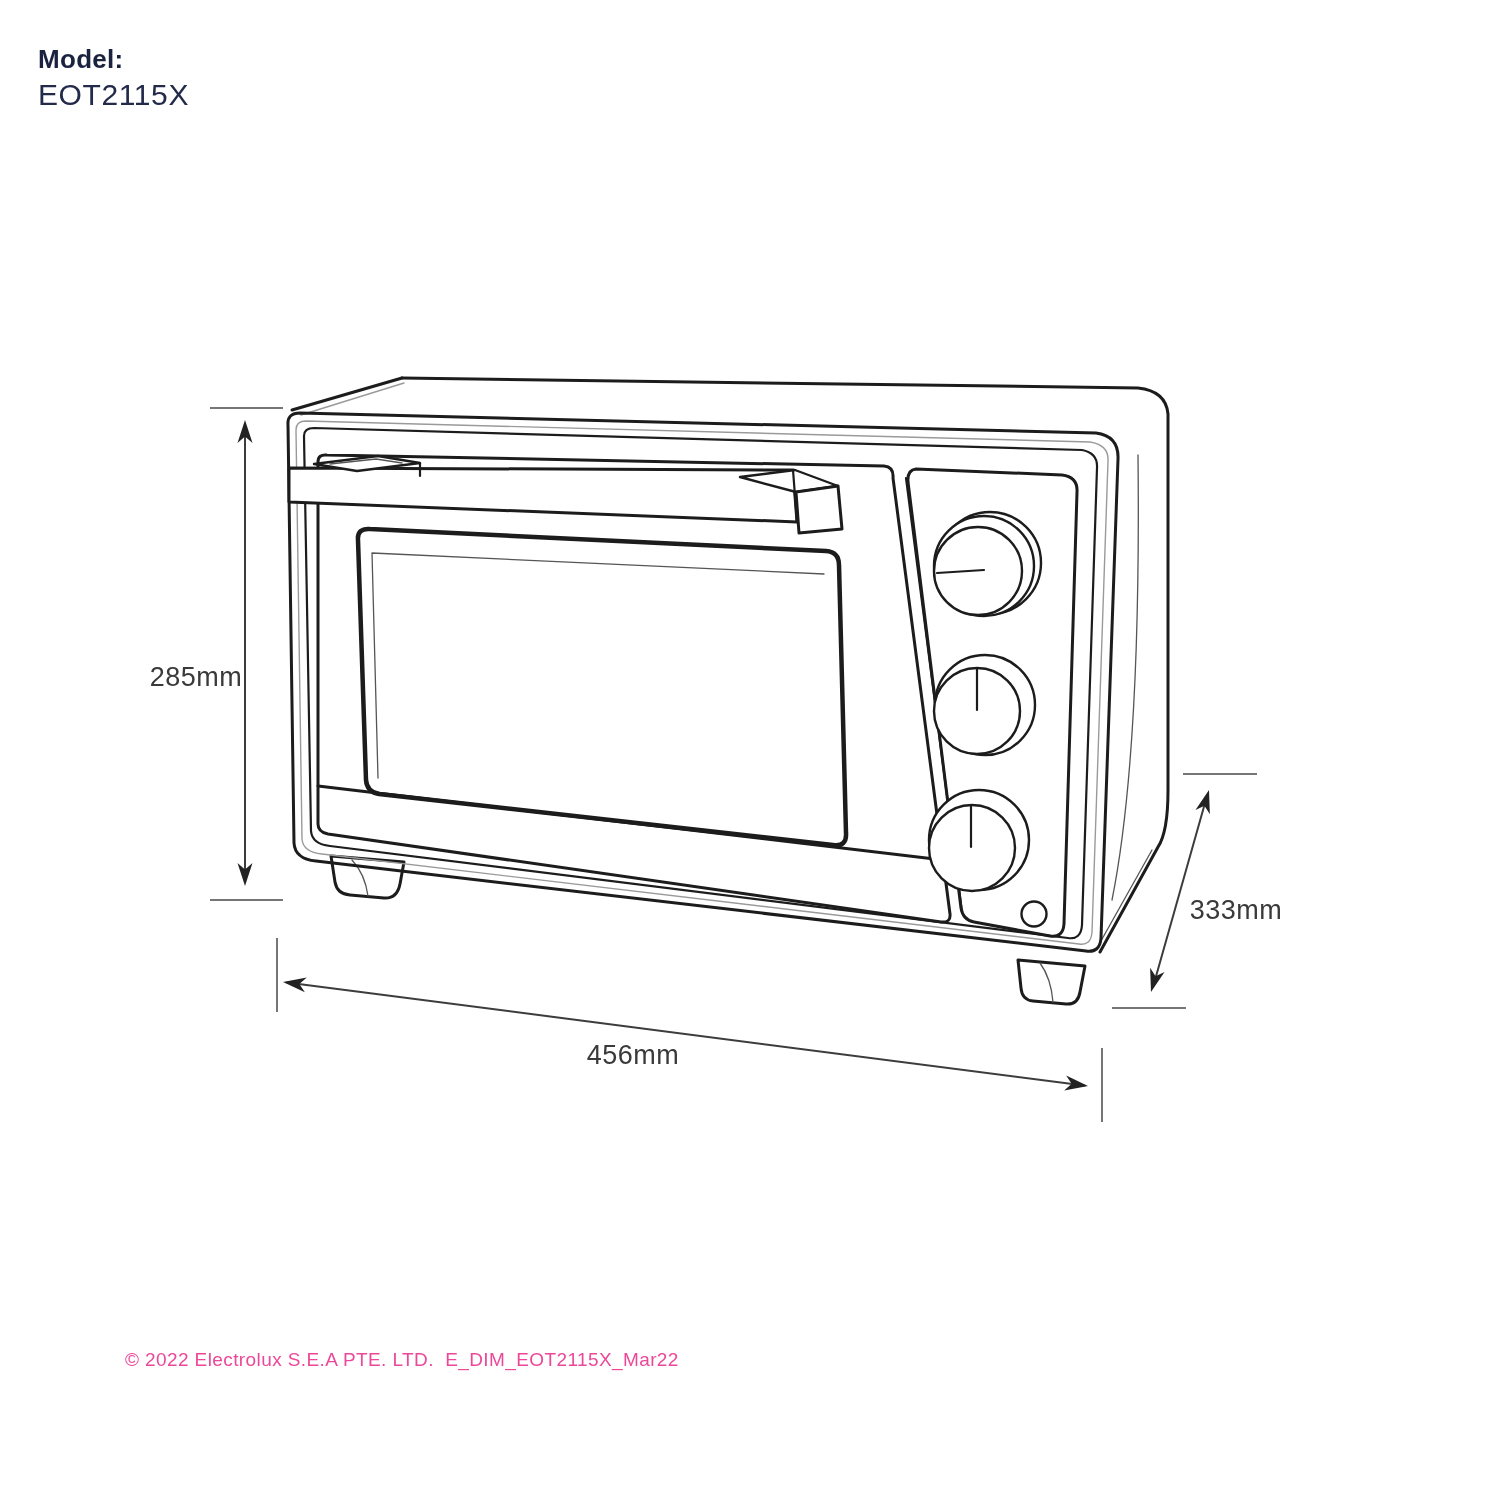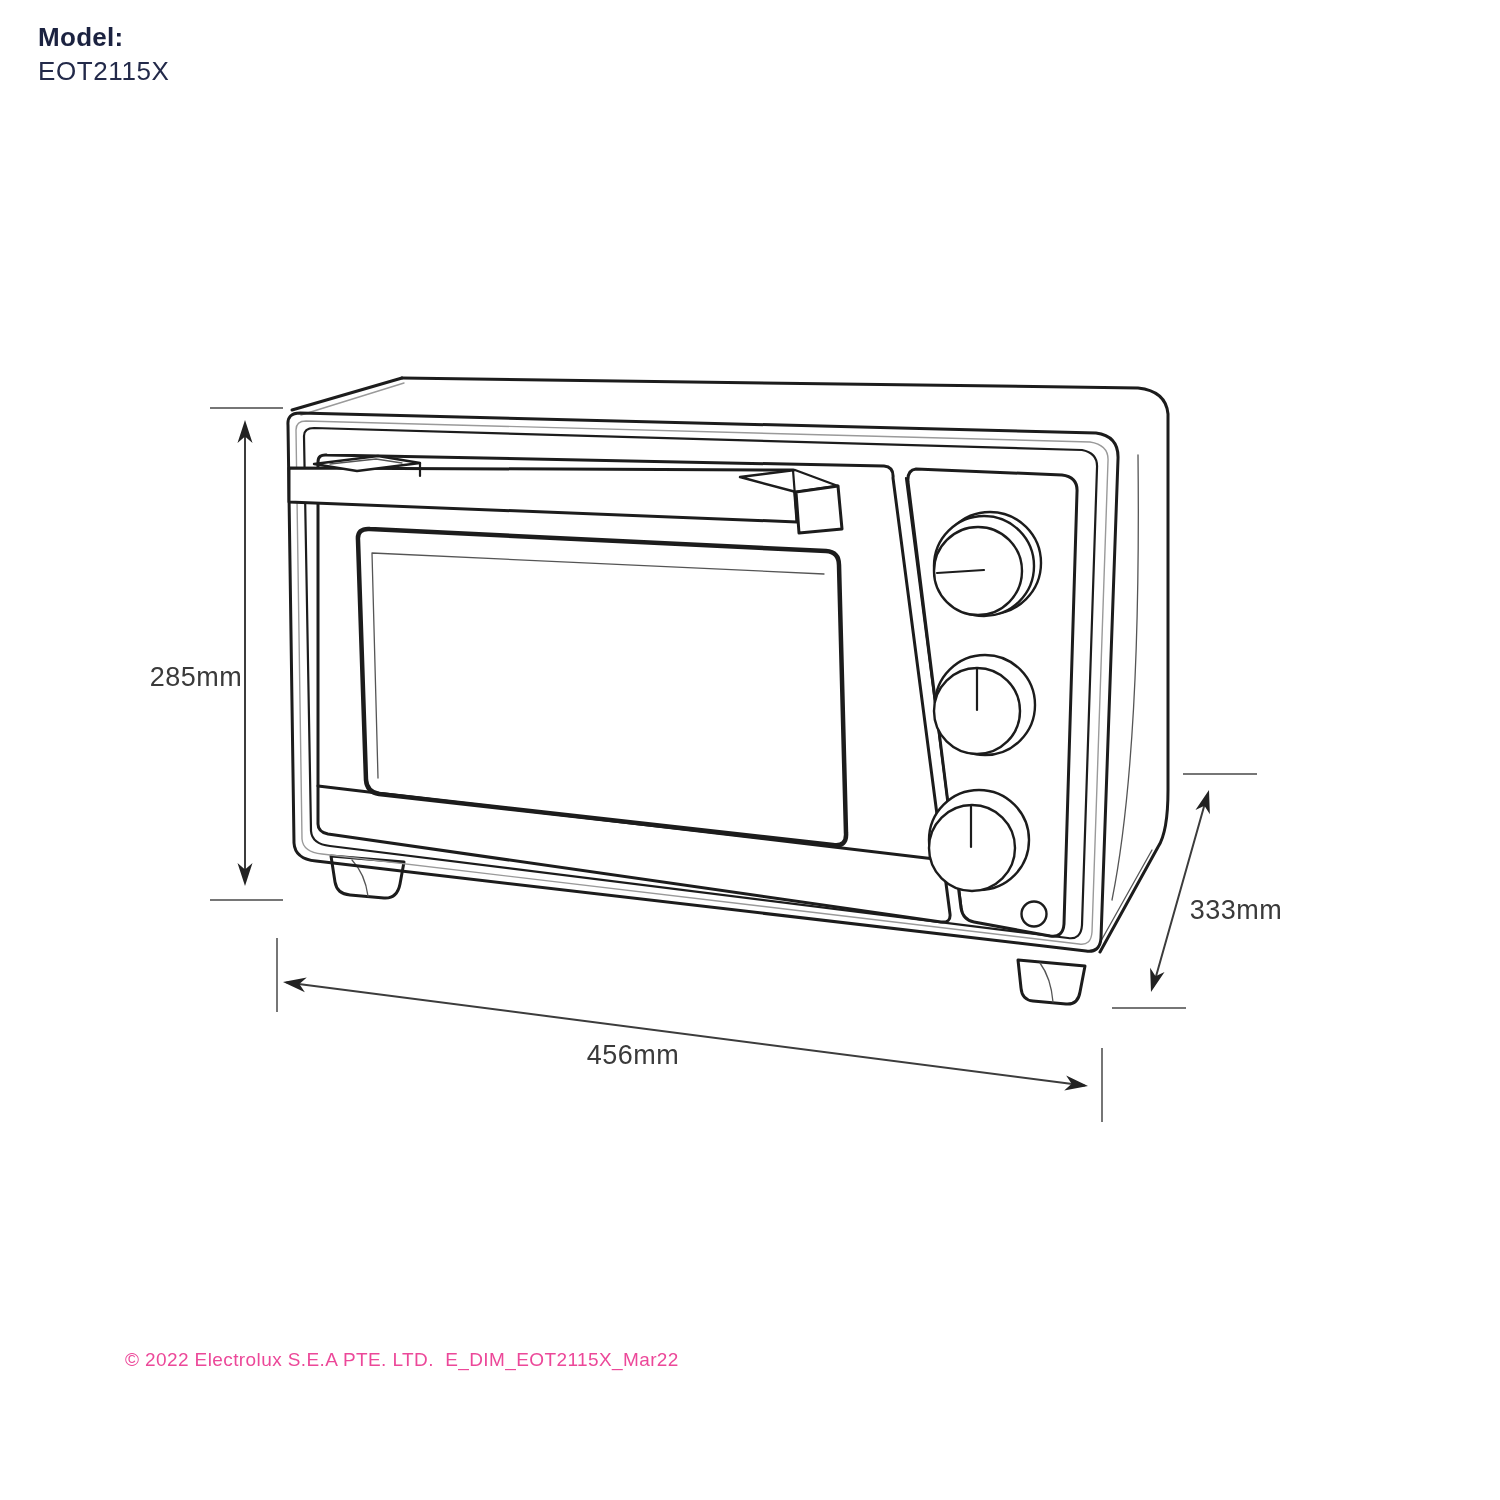--- a/index.html
+++ b/index.html
@@ -1,20 +1,20 @@
 <!DOCTYPE html>
 <html><head>
 <meta charset="utf-8">
 <style>
   html,body{margin:0;padding:0;background:#ffffff;}
   body{width:1500px;height:1500px;position:relative;font-family:"Liberation Sans",sans-serif;overflow:hidden;}
   .page{position:absolute;inset:0;background:#ffffff;}
-  .model-block{position:absolute;left:38px;top:22px;color:#1b2240;}
+  .model-block{position:absolute;left:38px;top:44px;color:#1b2240;}
   .model-label{font-size:26px;font-weight:bold;letter-spacing:.3px;}
-  .model-number{font-size:26px;font-weight:400;margin-top:3px;letter-spacing:.6px;color:#232a4a;}
+  .model-number{font-size:30px;font-weight:400;margin-top:3px;letter-spacing:.6px;color:#232a4a;}
   .copyright{position:absolute;left:125px;top:1349px;font-size:19px;color:#ec4899;letter-spacing:.4px;white-space:pre;}
   svg{position:absolute;left:0;top:0;}
   svg *{vector-effect:none;}
   .ln{fill:none;stroke:#1c1c1c;stroke-width:3;stroke-linecap:round;stroke-linejoin:round;}
   .ln2{fill:none;stroke:#1c1c1c;stroke-width:2.2;stroke-linecap:round;stroke-linejoin:round;}
   .lnthin{fill:none;stroke:#9a9a9a;stroke-width:1.4;stroke-linecap:round;stroke-linejoin:round;}
   .lnfaint{fill:none;stroke:#555;stroke-width:1.3;stroke-linecap:round;stroke-linejoin:round;}
   .white{fill:#ffffff;stroke:#1c1c1c;stroke-width:3;stroke-linejoin:round;stroke-linecap:round;}
   .white2{fill:#ffffff;stroke:#1c1c1c;stroke-width:2.4;stroke-linejoin:round;stroke-linecap:round;}
   .dim{stroke:#3c3c3c;stroke-width:2;fill:none;stroke-linecap:round;}

